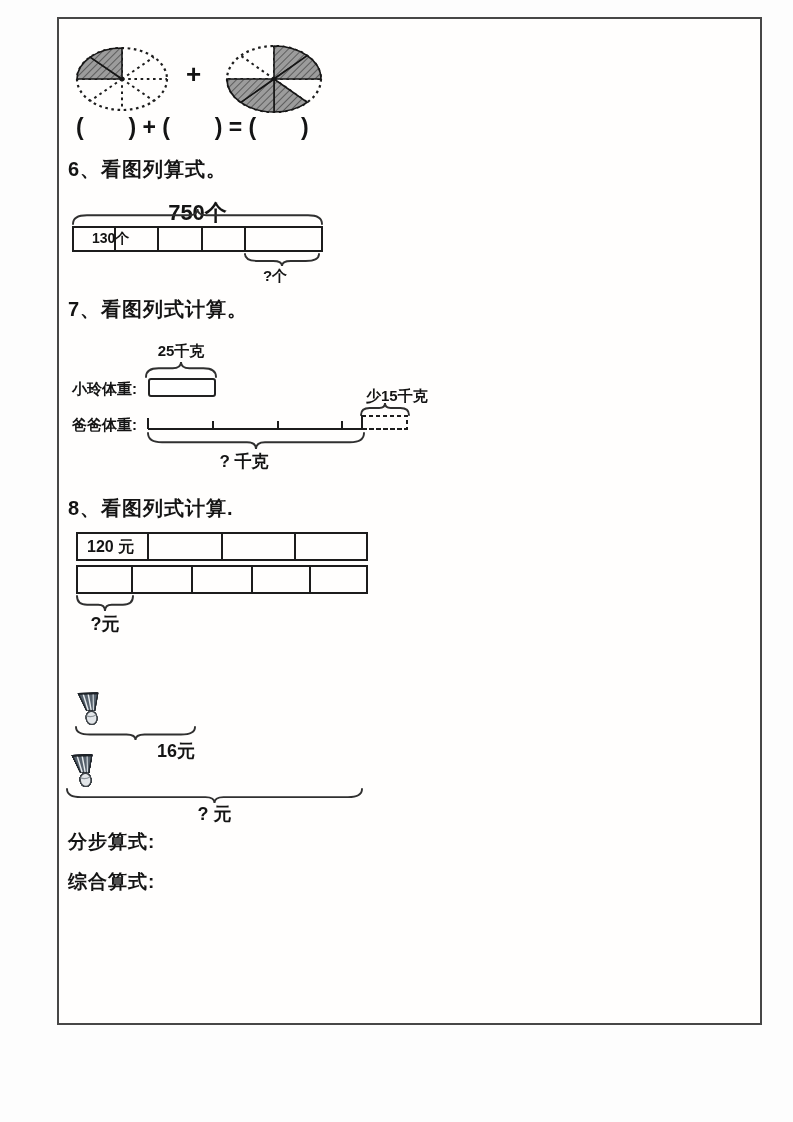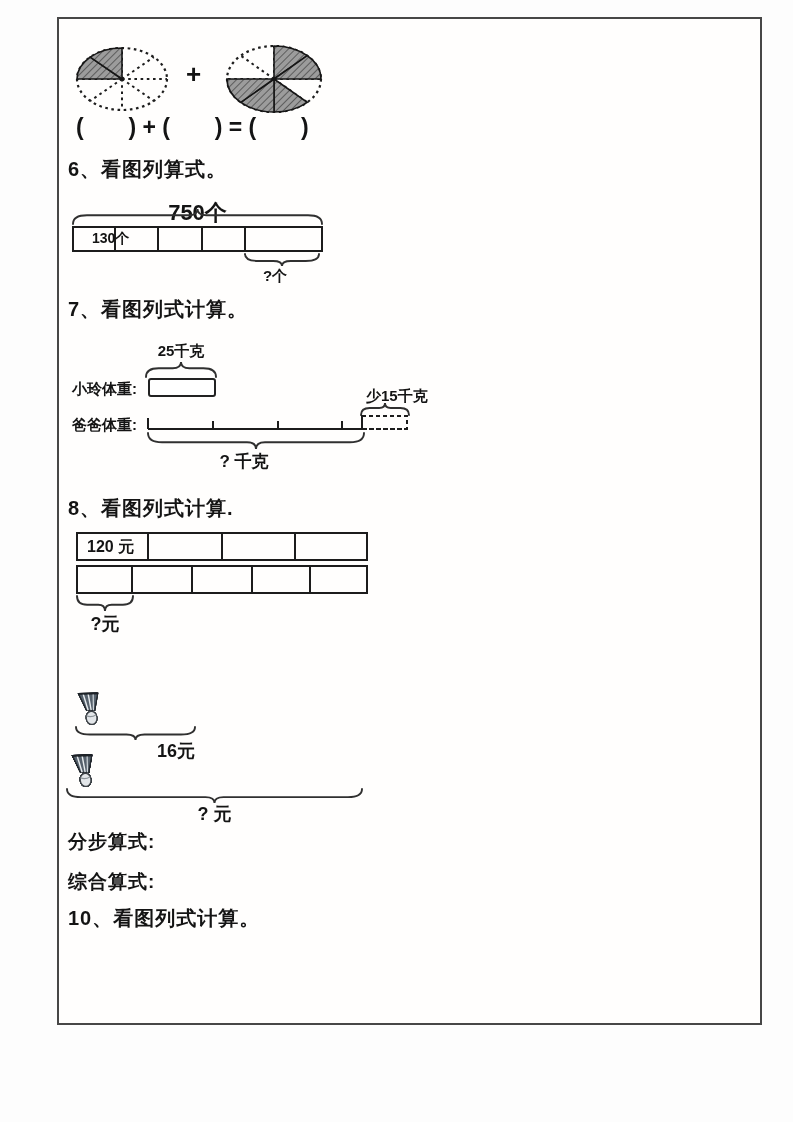--- a/index.html
+++ b/index.html
@@ -305,14 +305,13 @@
   </svg>
     </div>
   <svg class="brace" style="left:67px;top:789px;" width="295" height="14" viewBox="0 0 295 14">
       <path d="M0 0 Q0 8.12 14 8.12 L138.5 8.12 Q147.5 8.12 147.5 14 Q147.5 8.12 156.5 8.12 L281 8.12 Q295 8.12 295 0"></path>
     </svg>
   <div class="txt ctr" style="left:67px;top:804px;width:295px;font-size:18px;">? 元</div>
 
   <div class="txt" style="left:68px;top:831px;font-size:19px;letter-spacing:1px;">分步算式:</div>
   <div class="txt" style="left:68px;top:871px;font-size:19px;letter-spacing:1px;">综合算式:</div>
 
-  <div class="txt title" style="left:68px;top:907px;">10、看图列式计算。</div>
 </div>
 
 </body></html>

